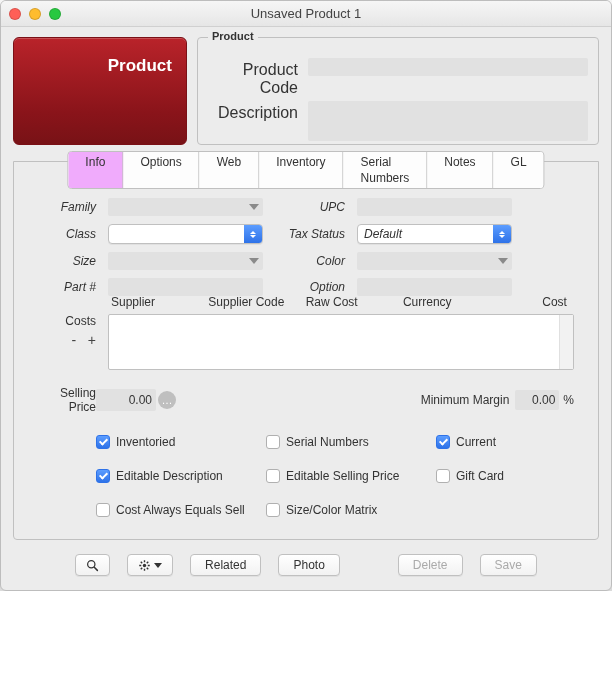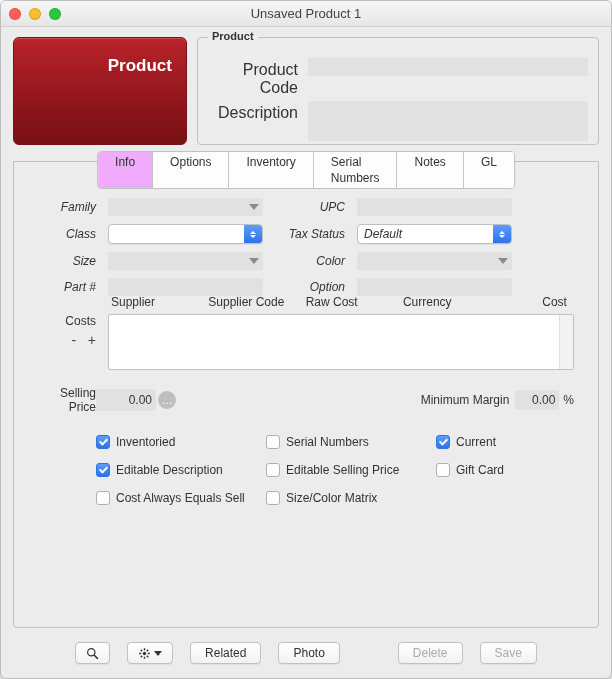--- a/index.html
+++ b/index.html
@@ -4,21 +4,21 @@
 <style>
   * { box-sizing: border-box; margin: 0; padding: 0; }
   body {
     font-family: -apple-system, "Helvetica Neue", Helvetica, Arial, sans-serif;
     font-size: 12px;
     background: #fff;
     color: #333;
   }
   .window {
     width: 612px;
-    height: 679px;
+    height: 591px;
     background: #ececec;
     border: 1px solid #bdbdbd;
     border-radius: 6px;
     box-shadow: 0 20px 50px rgba(0,0,0,0.35);
     position: relative;
     overflow: hidden;
     margin: 0 auto;
   }
   .titlebar {
     height: 26px;
@@ -178,21 +178,21 @@
   .ellips { width: 18px; height: 18px; background: #bfbfbf; border-radius: 50%; display: inline-flex; align-items: center; justify-content: center; color: #fff; font-size: 11px; margin-left: 2px; }
   .min-margin-label { margin-left: auto; margin-right: 6px; font-size: 12px; }
   .min-margin-val { width: 44px; background: #e1e1e1; height: 20px; border-radius: 2px; display: flex; align-items: center; justify-content: flex-end; padding-right: 4px; font-size: 12px; }
   .pct { margin-left: 4px; font-size: 12px; }
   
   .check-grid {
     margin-top: 20px;
     margin-left: 58px;
     display: grid;
     grid-template-columns: 170px 170px 130px;
-    row-gap: 14px;
+    row-gap: 20px;
   }
   .check { display: flex; align-items: center; gap: 6px; font-size: 12px; color: #333; }
   .cb { width: 14px; height: 14px; border: 1px solid #b0b0b0; border-radius: 3px; background: #fff; display: inline-flex; align-items: center; justify-content: center; }
   .cb.checked { background: linear-gradient(#5c9dff, #2e72e8); border-color: #2e72e8; }
   .cb.checked::after { content: ""; width: 3px; height: 6px; border: solid #fff; border-width: 0 2px 2px 0; transform: rotate(45deg); margin-bottom: 1px; }
   
   .bottom-bar { display: flex; align-items: center; justify-content: center; gap: 17px; margin-top: 14px; }
   .btn {
     height: 22px;
     background: linear-gradient(#ffffff, #f2f2f2);
@@ -237,20 +237,21 @@
           <div class="prod-label">Description</div>
           <div class="prod-field tall"></div>
         </div>
       </div>
     </div>
 
     <div class="tabbox">
       <div class="tabbar" id="tabbar">
           <div class="tab active">Info</div>
           <div class="tab">Options</div>
+          <div class="tab">Web</div>
           <div class="tab">Inventory</div>
           <div class="tab">Serial Numbers</div>
           <div class="tab">Notes</div>
           <div class="tab">GL</div>
         </div>
 
       <div class="form-grid">
         <div class="flabel">Family</div>
         <div class="field">
             <div class="tri"></div>

